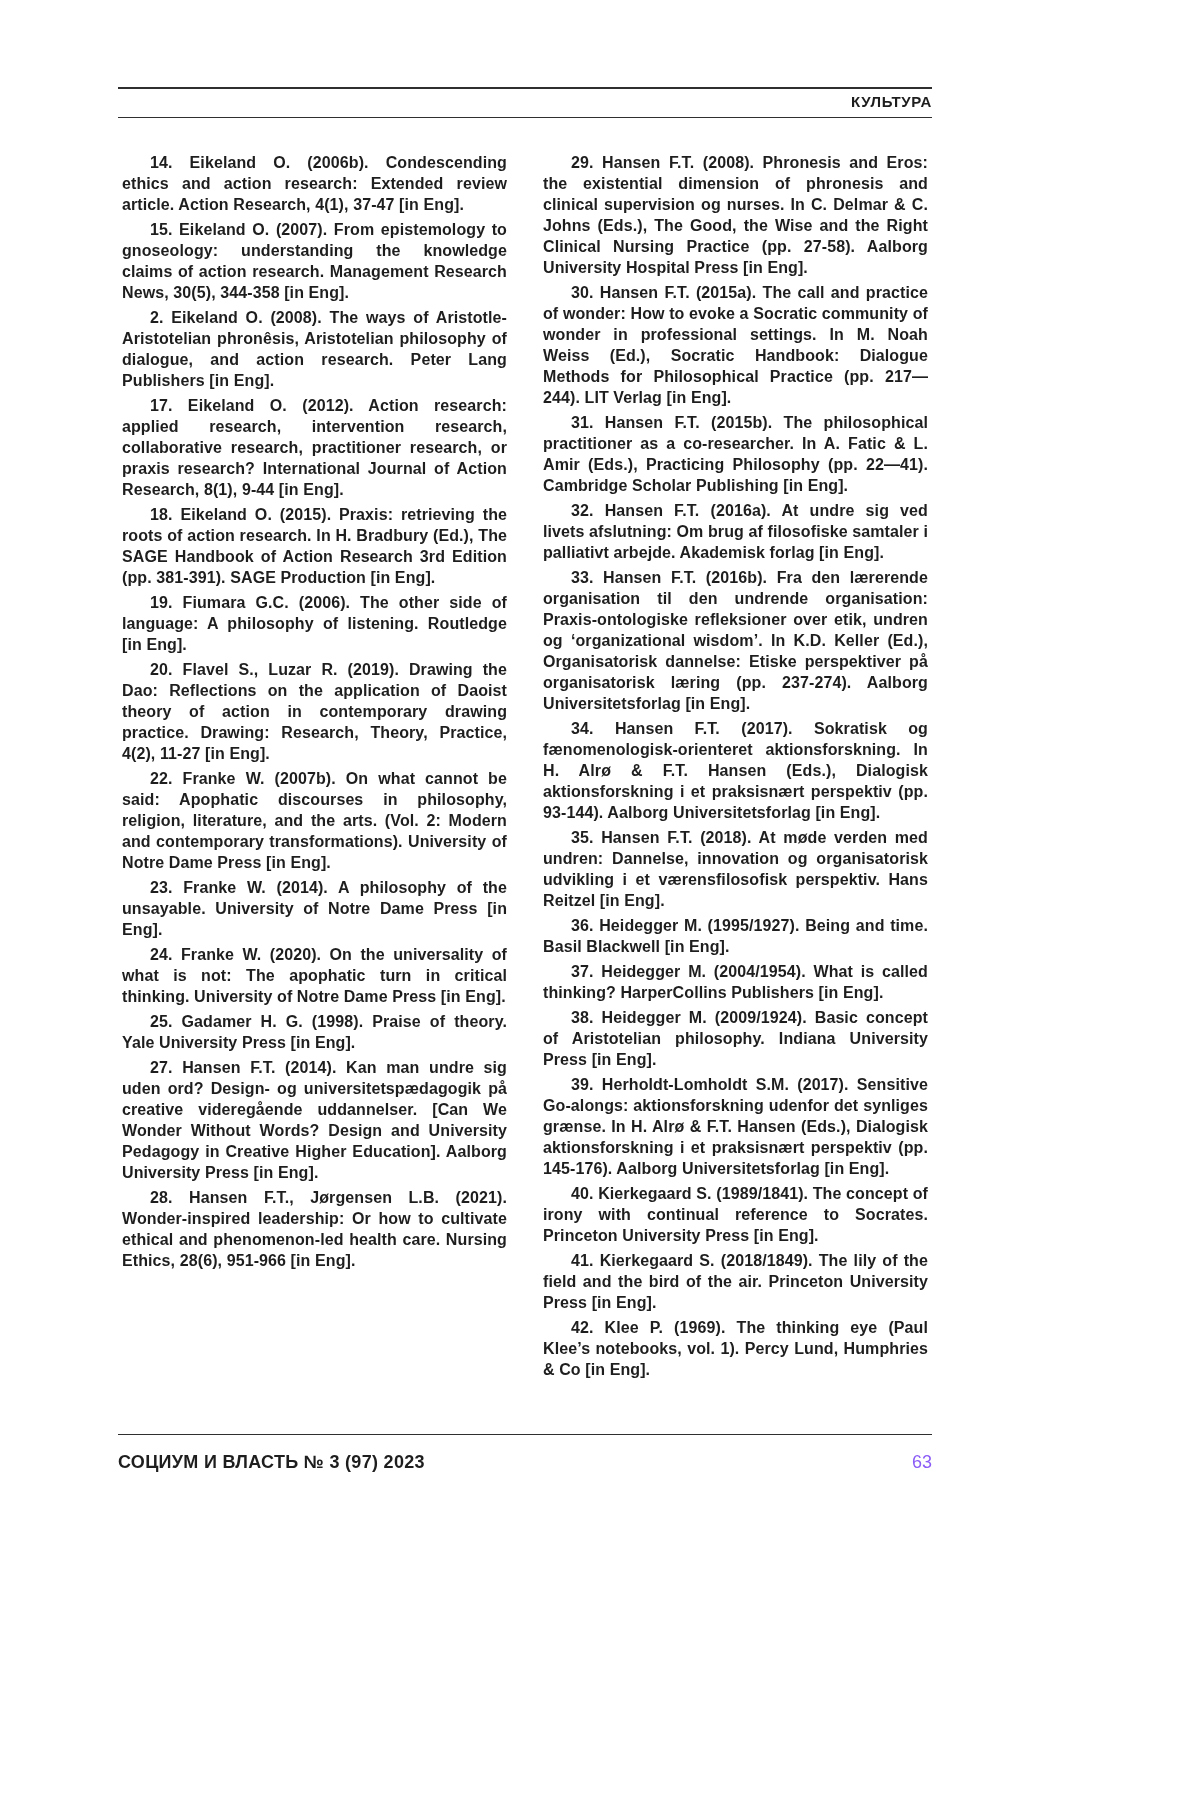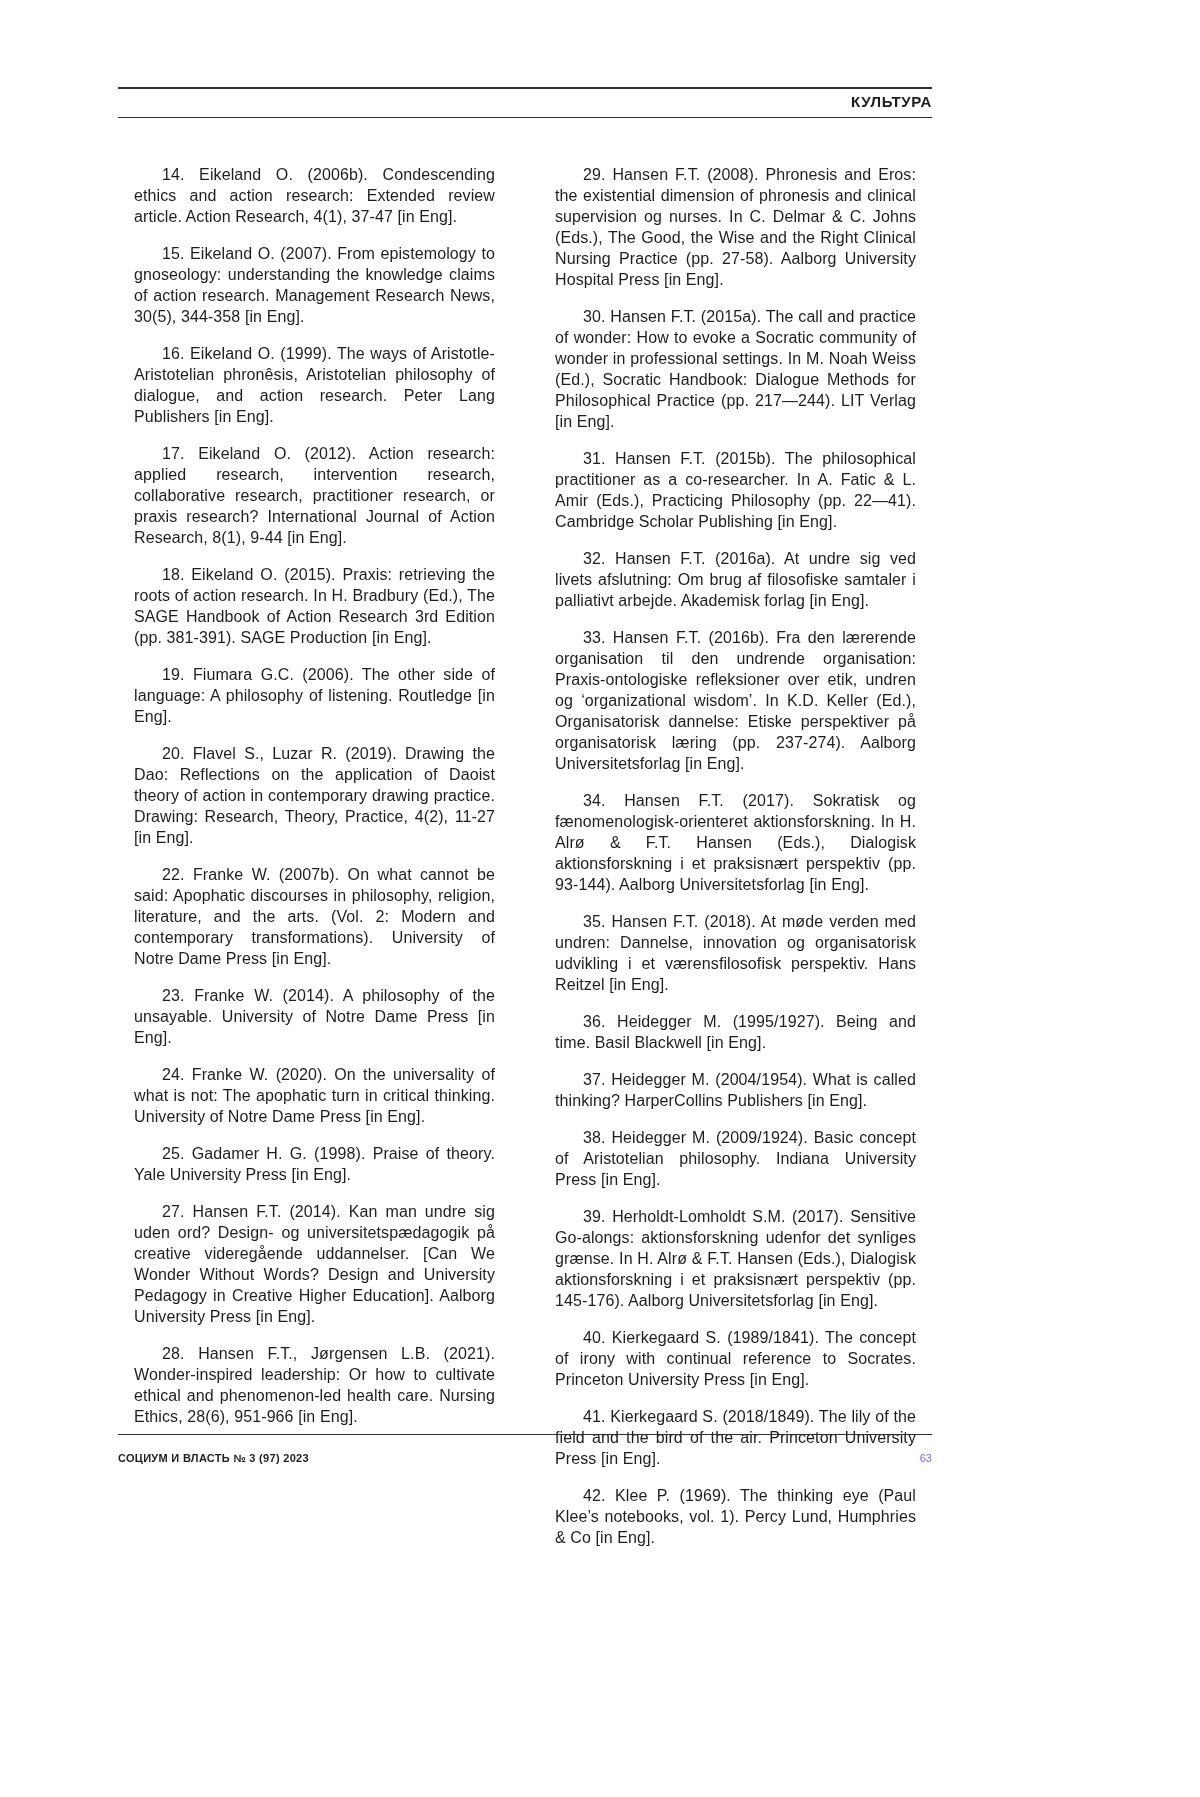--- a/index.html
+++ b/index.html
@@ -47,52 +47,53 @@
     gap: 28px;
   }
   .col {
     width: 393px;
     font-size: 16px;
     line-height: 21px;
     letter-spacing: 0.1px;
     color: #1e1e1e;
   }
   .ref {
-    margin: 16px;
+    margin: 4px;
     text-indent: 28px;
     text-align: justify;
+    font-weight: bold;
   }
 
   .footer-row {
     position: absolute;
     left: 118px;
     top: 1452px;
     width: 814px;
     display: flex;
     justify-content: space-between;
     align-items: baseline;
-    font-size: 11px;
+    font-size: 18px;
   }
   .journal-title { font-weight: 700; letter-spacing: 0.3px; color: #1e1e1e; }
   .page-number { font-weight: 400; color: #8b5cf6; }
 </style>
 </head>
 <body>
 
 <div class="page">
 
   <div class="rule rule-header-top"></div>
   <div class="section-label">КУЛЬТУРА</div>
   <div class="rule rule-header-bottom"></div>
 
   <main class="body-columns">
     <div class="col">
       <p class="ref">14. Eikeland O. (2006b). Condescending ethics and action research: Extended review article. Action Research, 4(1), 37-47 [in Eng].</p>
       <p class="ref">15. Eikeland O. (2007). From epistemology to gnoseology: understanding the knowledge claims of action research. Management Research News, 30(5), 344-358 [in Eng].</p>
-      <p class="ref">16. Eikeland O. (1999). The ways of Aristotle-Aristotelian phronêsis, Aristotelian philosophy of dialogue, and action research. Peter Lang Publishers [in Eng].</p>
+      <p class="ref">2. Eikeland O. (2008). The ways of Aristotle-Aristotelian phronêsis, Aristotelian philosophy of dialogue, and action research. Peter Lang Publishers [in Eng].</p>
       <p class="ref">17. Eikeland O. (2012). Action research: applied research, intervention research, collaborative research, practitioner research, or praxis research? International Journal of Action Research, 8(1), 9-44 [in Eng].</p>
       <p class="ref">18. Eikeland O. (2015). Praxis: retrieving the roots of action research. In H. Bradbury (Ed.), The SAGE Handbook of Action Research 3rd Edition (pp. 381-391). SAGE Production [in Eng].</p>
       <p class="ref">19. Fiumara G.C. (2006). The other side of language: A philosophy of listening. Routledge [in Eng].</p>
       <p class="ref">20. Flavel S., Luzar R. (2019). Drawing the Dao: Reflections on the application of Daoist theory of action in contemporary drawing practice. Drawing: Research, Theory, Practice, 4(2), 11-27 [in Eng].</p>
       <p class="ref">22. Franke W. (2007b). On what cannot be said: Apophatic discourses in philosophy, religion, literature, and the arts. (Vol. 2: Modern and contemporary transformations). University of Notre Dame Press [in Eng].</p>
       <p class="ref">23. Franke W. (2014). A philosophy of the unsayable. University of Notre Dame Press [in Eng].</p>
       <p class="ref">24. Franke W. (2020). On the universality of what is not: The apophatic turn in critical thinking. University of Notre Dame Press [in Eng].</p>
       <p class="ref">25. Gadamer H. G. (1998). Praise of theory. Yale University Press [in Eng].</p>
       <p class="ref">27. Hansen F.T. (2014). Kan man undre sig uden ord? Design- og universitetspædagogik på creative videregående uddannelser. [Can We Wonder Without Words? Design and University Pedagogy in Creative Higher Education]. Aalborg University Press [in Eng].</p>
       <p class="ref">28. Hansen F.T., Jørgensen L.B. (2021). Wonder-inspired leadership: Or how to cultivate ethical and phenomenon-led health care. Nursing Ethics, 28(6), 951-966 [in Eng].</p>

